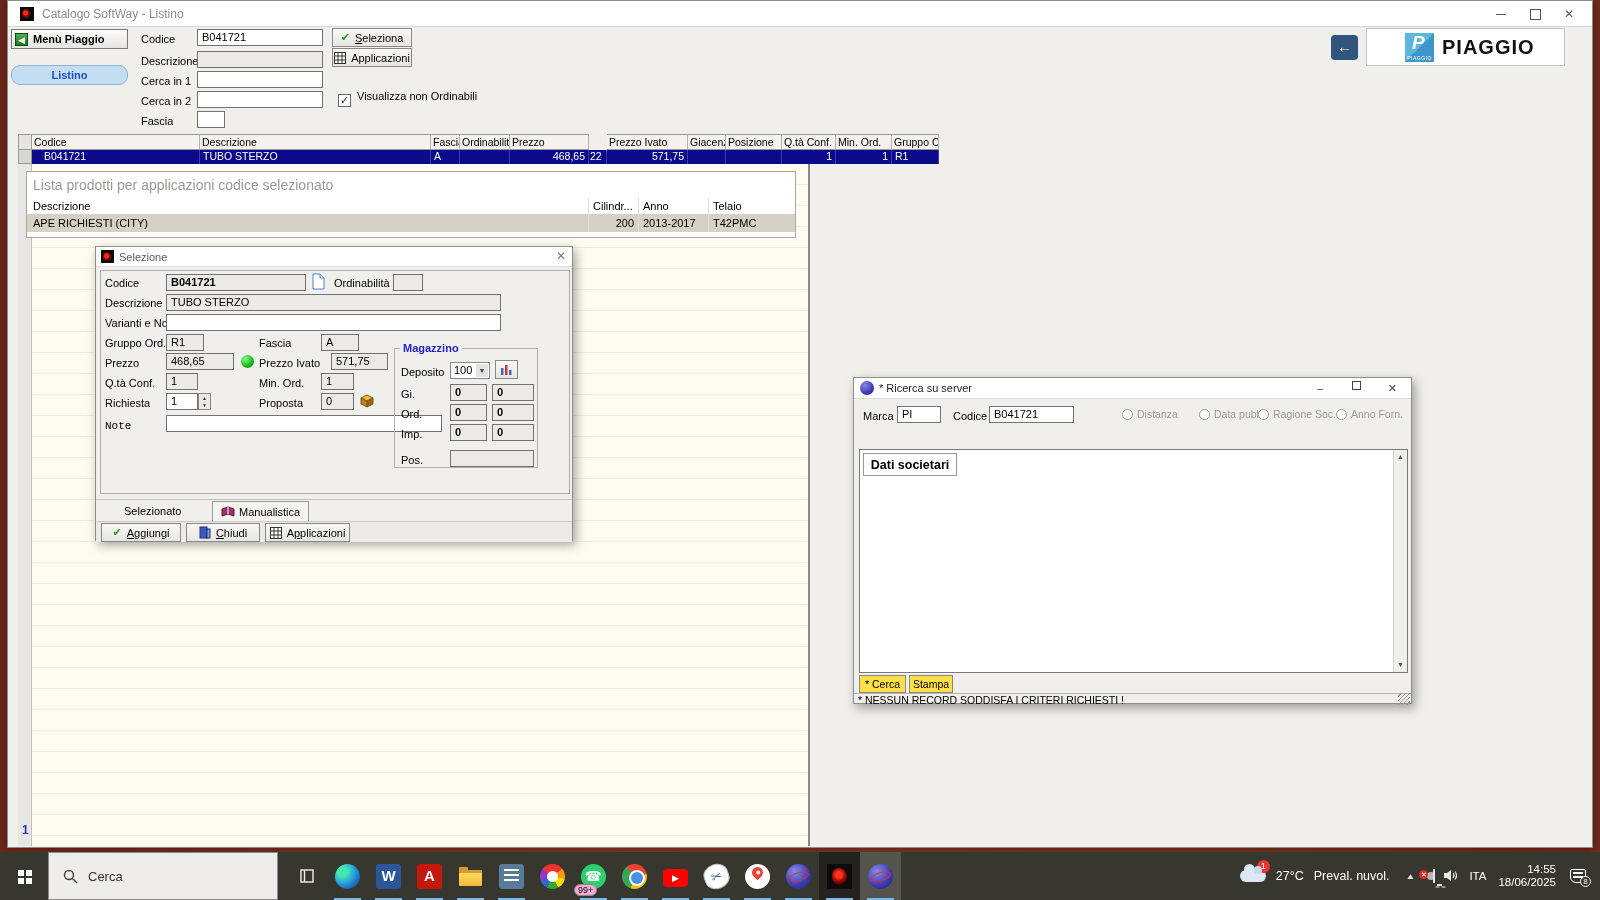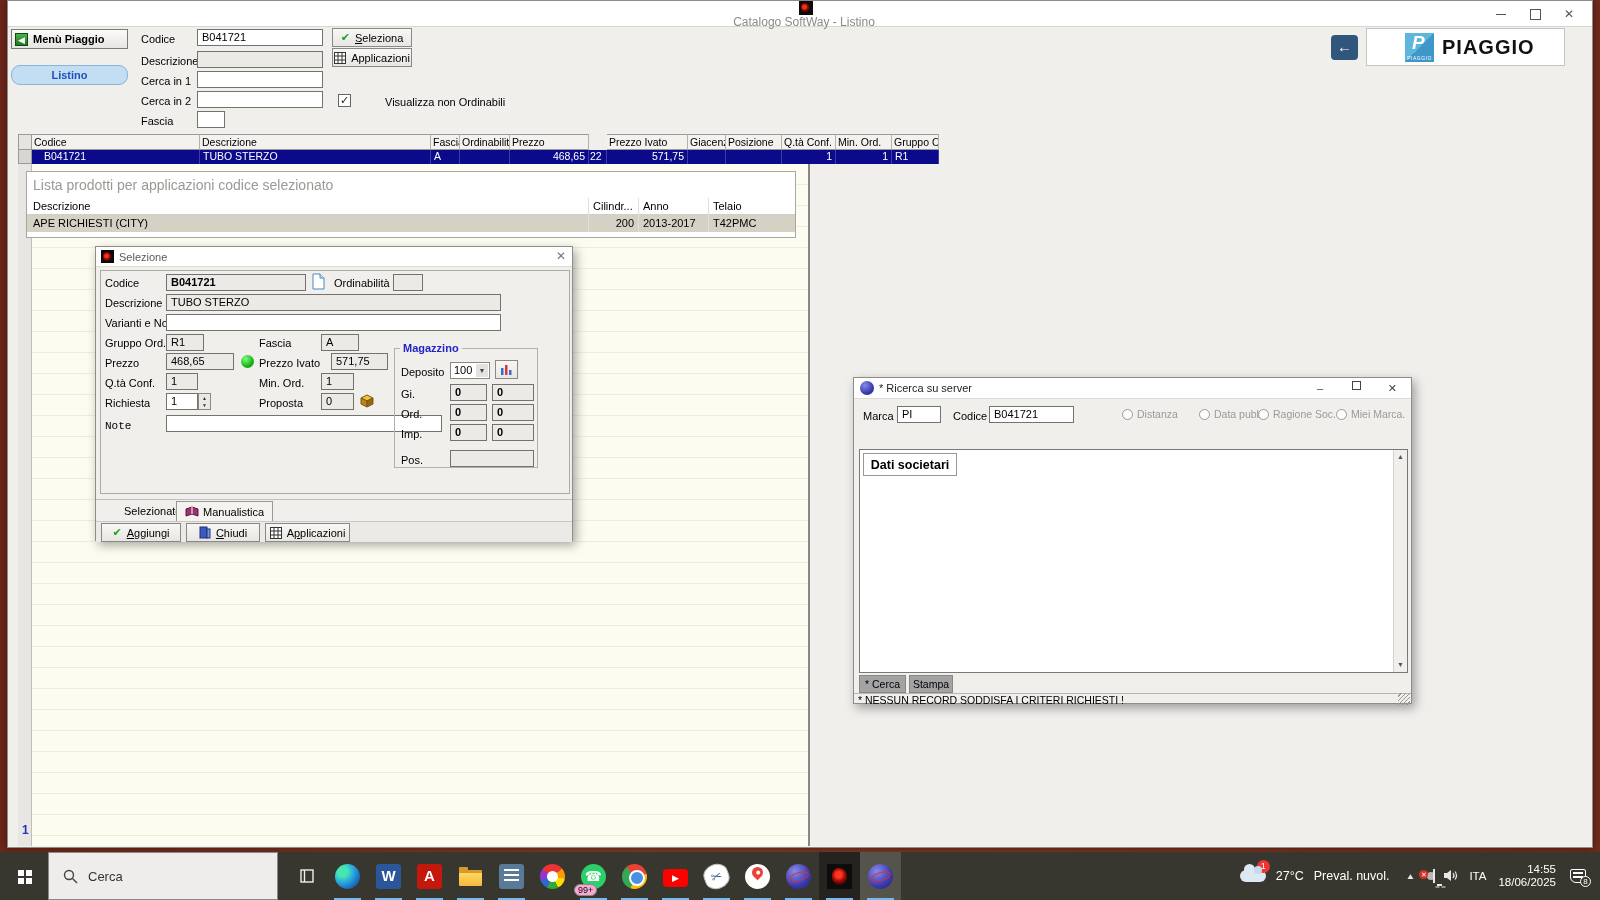--- a/index.html
+++ b/index.html
@@ -3,21 +3,21 @@
 <meta charset="utf-8">
 <style>
   * { margin:0; padding:0; box-sizing:border-box; }
   html,body { width:1600px; height:900px; overflow:hidden; }
   body { font-family:"Liberation Sans","DejaVu Sans",sans-serif; font-size:11px; color:#000; }
   .abs { position:absolute; }
   .desktop { position:relative; width:1600px; height:900px; background:linear-gradient(90deg,#6b2619,#7c3522 40%,#6e2a1b); }
 
   
   .main-window { position:absolute; left:7px; top:0; width:1586px; height:848px; background:#f0efec; border:1px solid #8f8d89; box-shadow:0 0 6px rgba(0,0,0,.4); }
-  .titlebar { position:absolute; left:0; top:0; right:0; height:26px; background:#fff; border-bottom:1px solid #d8d6d2; display:flex; align-items:center;flex-direction:column; }
+  .titlebar { position:absolute; left:0; top:0; right:0; height:26px; background:#fff; border-bottom:1px solid #d8d6d2; display:flex; align-items:center; }
   .titlebar .tb-title { color:#8a8a8a; font-size:12px; margin-left:8px; }
   .app-ico { width:14px; height:14px; margin-left:12px; background:#0a0a0a; position:relative; flex:none; }
   .app-ico::after { content:""; position:absolute; left:2px; top:2px; width:9px; height:9px; background:radial-gradient(circle at 40% 45%,#ff2a1a 0 2px,#8a0d05 3px,#30040222 6px); border-radius:40% 60% 50% 45%; }
   .win-controls { position:absolute; right:6px; top:0; height:26px; display:flex; }
   .win-btn { width:34px; height:26px; display:flex; align-items:center; justify-content:center; color:#555; font-size:13px; }
   .glyph-min::before { content:""; width:10px; border-bottom:1px solid #555; }
   .glyph-max::before { content:""; width:9px; height:9px; border:1px solid #555; }
   .glyph-close::before { content:"\2715"; font-size:12px; }
 
   
@@ -66,33 +66,33 @@
   .sel-dlg { left:95px; top:246px; width:478px; height:295px; }
   .sel-panel { position:absolute; left:4px; top:23px; width:470px; height:224px; border:1px solid #aeaca8; background:#f0efec; }
   .dot-green { position:absolute; width:13px; height:13px; border-radius:50%; background:radial-gradient(circle at 35% 30%,#7dff7d,#17b317 60%,#0c870c); }
   .spinner { position:absolute; width:13px; height:17px; border:1px solid #8a8884; background:#ece9e5; font-size:5px; display:flex; flex-direction:column; align-items:center; justify-content:space-around; color:#333; }
   .mag-group { position:absolute; left:298px; top:101px; width:144px; height:120px; border:1px solid #b2b0ac; }
   .mag-title { position:absolute; left:5px; top:-7px; background:#f0efec; padding:0 3px; color:#2323c8; font-weight:bold; }
   .mini-select { position:absolute; height:17px; background:#fff; border:1px solid #8a8884; padding:1px 3px; }
   .mini-select .arr { position:absolute; right:1px; top:1px; bottom:1px; width:12px; background:#e4e2de; color:#444; font-size:7px; text-align:center; line-height:13px; }
   .tabbar-line { position:absolute; left:0; top:252px; width:100%; border-top:1px solid #c2c0bc; }
   .tab { position:absolute; top:254px; height:20px; display:flex; align-items:center; gap:4px; padding:0 8px; }
-  .tab.active { background:#f4f3f0; border:1px solid #9a9894; border-bottom:none; }
+  .tab.active { background:#f4f3f0; border:1px solid #9a9894; border-bottom:none;margin-left:36px; }
   .btnbar { position:absolute; left:0; top:274px; width:100%; height:21px; background:#eceae6; border-top:1px solid #cac8c4; }
 
   
   .src-dlg { left:853px; top:377px; width:559px; height:327px; }
   .src-dlg .dlg-tb { height:21px; }
   .radio { display:inline-block; width:11px; height:11px; border:1px solid #9a9a9a; border-radius:50%; background:#fdfdfd; vertical-align:-2px; margin-right:4px; }
   .radio-lbl { color:#9a9a9a; font-size:10.5px; }
   .src-content { position:absolute; left:5px; top:71px; width:549px; height:224px; background:#fff; border:1px solid #7a7874; }
   .sbar { position:absolute; right:0; top:0; bottom:0; width:14px; background:#f0efec; border-left:1px solid #d4d2ce; }
   .sbtn { position:absolute; left:0; width:13px; height:14px; color:#555; font-size:7px; text-align:center; line-height:14px; }
   .dati-btn { position:absolute; left:9px; top:75px; width:94px; height:23px; background:#fff; border:1px solid #9a9894; font-weight:bold; font-size:12.5px; display:flex; align-items:center; justify-content:center; }
-  .small-btn { position:absolute; top:297px; height:18px; background:#a3a3a3; border:1px solid #8a8884; display:flex; align-items:center; justify-content:center; font-size:10.5px; }
+  .small-btn { position:absolute; top:297px; height:18px; background:#fde047; border:1px solid #8a8884; display:flex; align-items:center; justify-content:center; font-size:10.5px; }
   .src-status { position:absolute; left:0; top:315px; width:100%; height:12px; border-top:1px solid #b8b6b2; font-size:10.5px; padding:0 4px; white-space:nowrap; }
   .grip { position:absolute; right:1px; top:315px; width:12px; height:12px; background:repeating-linear-gradient(135deg,transparent 0 2px,#9a9894 2px 3px); }
 
   
   .taskbar { position:absolute; left:0; top:852px; width:1600px; height:48px; background:#38372f; display:flex; align-items:center; color:#fff; }
   .tb-slot { width:41px; height:48px; position:relative; display:flex; align-items:center; justify-content:center; flex:none; }
   .tb-underline::after { content:""; position:absolute; left:7px; right:7px; bottom:0; height:2px; background:#76b9ed; }
   .start { width:48px; }
   .winlogo { width:6px; height:6px; background:#fff; box-shadow:8px 0 #fff,0 8px #fff,8px 8px #fff; margin:-7px 0 0 -7px; }
   .tb-search { width:230px; height:48px; background:#eeedeb; border:1px solid #8a8a8a; display:flex; align-items:center; color:#333; flex:none; }
@@ -186,21 +186,21 @@
       <span><u>S</u>eleziona</span>
     </div>
     <div class="btn3d" style="left:324px;top:47px;width:80px;height:19px;">
       <svg width="12" height="12" viewBox="0 0 12 12">
           <rect x="0.5" y="0.5" width="11" height="11" fill="#fff" stroke="#333"></rect>
           <path d="M0 4h12M0 8h12M4 0v12M8 0v12" stroke="#333" stroke-width="1"></path>
         </svg>
       <span>Applicazioni</span>
     </div>
     <span class="chk" style="left:330px;top:93px;">✓</span>
-    <span class="lbl" style="left:349px;top:95px;margin-left:28px;">Visualizza non Ordinabili</span>
+    <span class="lbl" style="left:349px;top:89px;">Visualizza non Ordinabili</span>
 
     <div class="back-btn">←</div>
     <div class="logo-box">
       <span class="piaggio-sq">
         <span class="p">P</span>
         <span class="s">PIAGGIO</span>
       </span>
       <span class="brand-txt">PIAGGIO</span>
     </div>
 
@@ -378,21 +378,21 @@
     </div>
 
     <span class="lbl" style="left:9px;top:32px;">Marca</span>
     <div class="fld" style="left:43px;top:28px;width:44px;">PI</div>
     <span class="lbl" style="left:99px;top:32px;">Codice</span>
     <div class="fld" style="left:135px;top:28px;width:85px;">B041721</div>
 
     <span class="abs" style="left:268px;top:30px;"><span class="radio"></span><span class="radio-lbl">Distanza</span></span>
     <span class="abs" style="left:333px;top:30px;padding-left:12px;"><span class="radio"></span><span class="radio-lbl">Data pubb.</span></span>
     <span class="abs" style="left:404px;top:30px;"><span class="radio"></span><span class="radio-lbl">Ragione Soc.</span></span>
-    <span class="abs" style="left:482px;top:30px;"><span class="radio"></span><span class="radio-lbl">Miei Marca.</span></span>
+    <span class="abs" style="left:482px;top:30px;"><span class="radio"></span><span class="radio-lbl">Anno Forn.</span></span>
 
     <div class="src-content">
       <div class="sbar">
         <span class="sbtn" style="top:0;">▲</span>
         <span class="sbtn" style="bottom:0;">▼</span>
       </div>
     </div>
     <div class="dati-btn">Dati societari</div>
 
     <div class="small-btn" style="left:5px;width:47px;">* Cerca</div>

